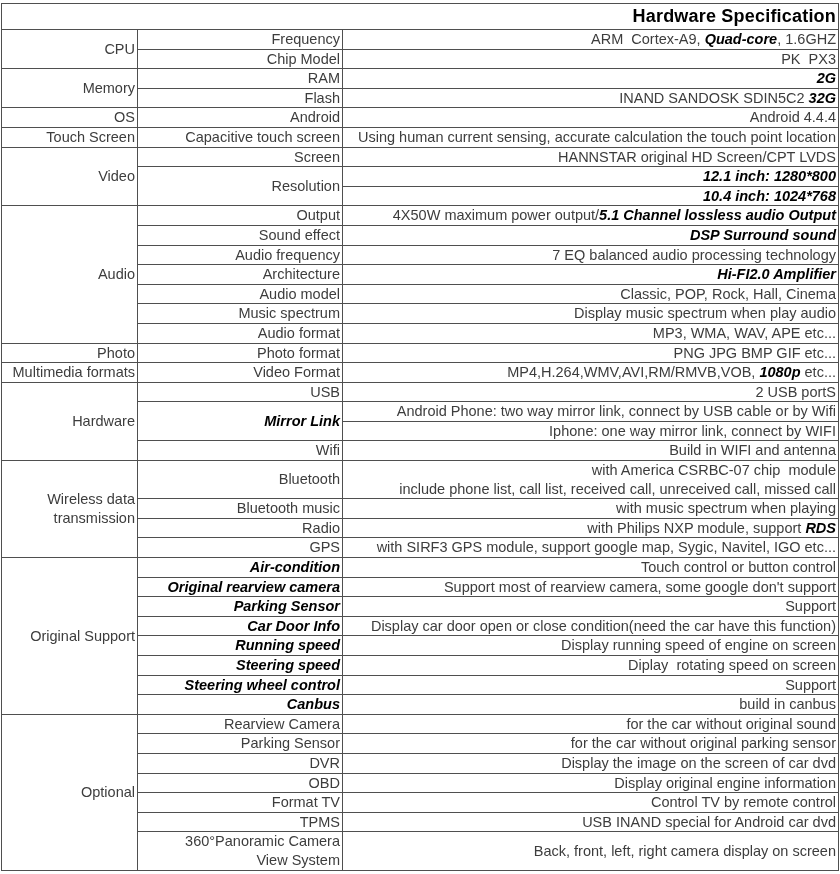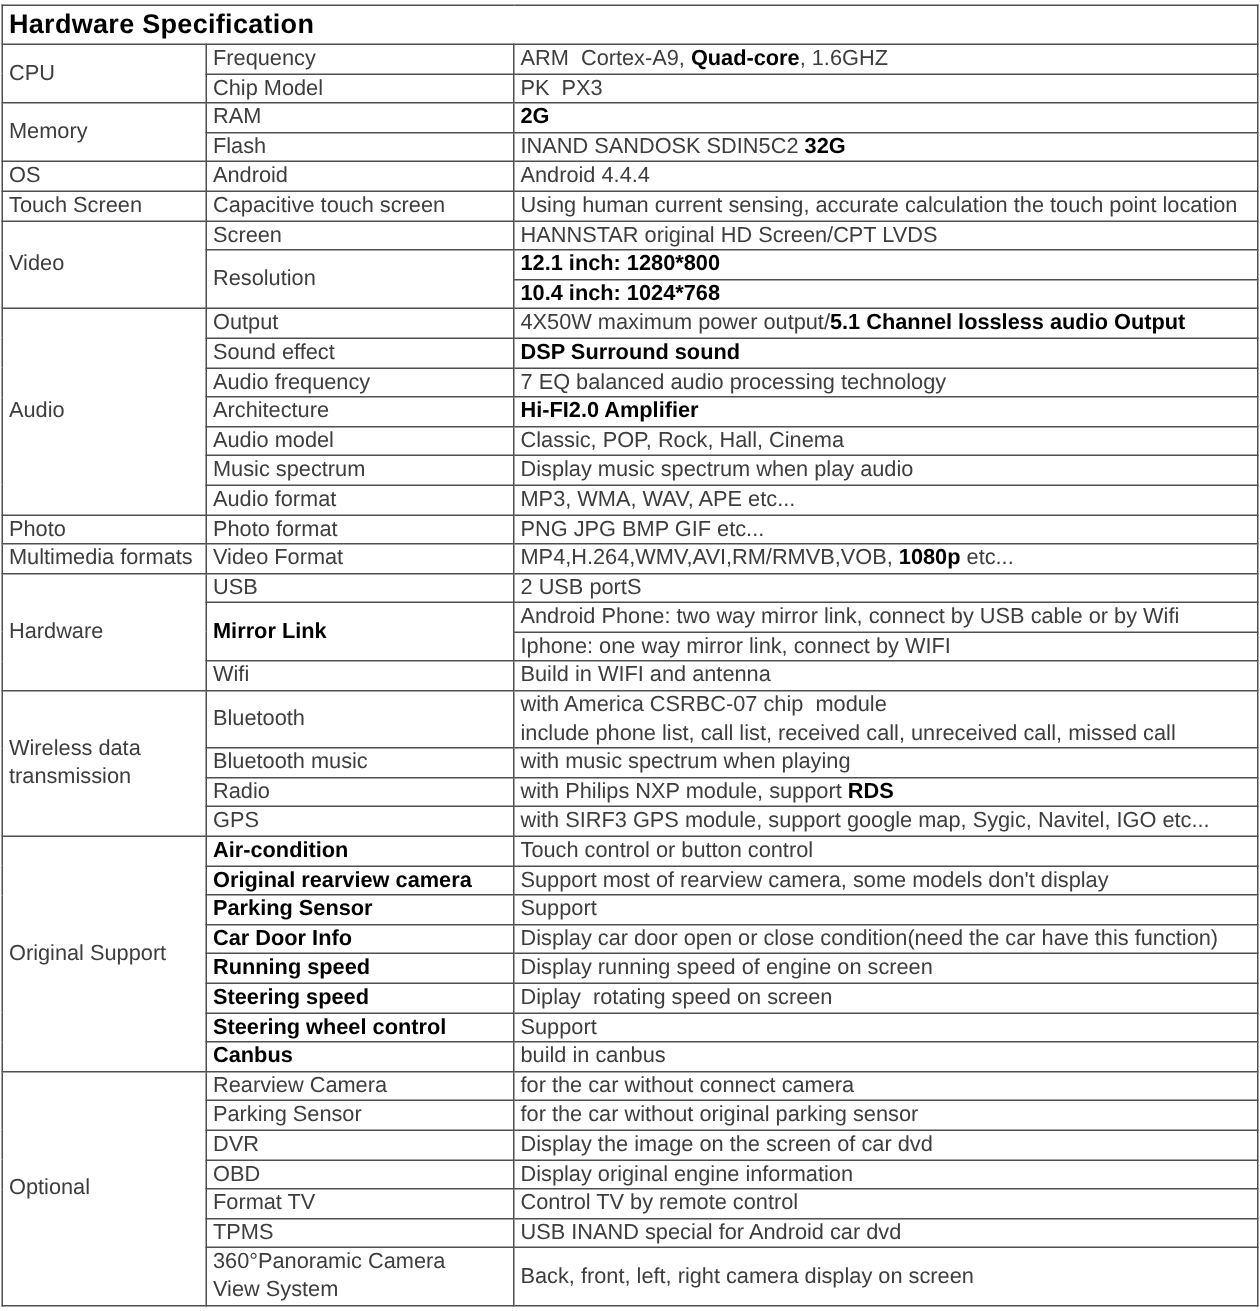--- a/index.html
+++ b/index.html
@@ -5,29 +5,30 @@
   html, body { margin: 0; padding: 0; background: #ffffff; }
   body { width: 840px; font-family: "Liberation Sans", sans-serif; }
   .wrap { padding: 3px 0 2px 1px; }
   table.spec {
     border-collapse: collapse;
     width: 838px;
     table-layout: fixed;
     font-size: 14.5px;
     color: #3d3d3d;
     background: #ffffff;
+    text-align: right;
   }
   table.spec td {
     border: 1px solid #4f4f4f;
     padding: 0 2px 0 4px;
     vertical-align: middle;
     overflow: hidden;
   }
   .line { line-height: 18.6px; white-space: pre; }
-  .b, .b span { font-weight: bold; color: #000000; }
+  .b, .b span { font-weight: bold; color: #000000; font-style: italic; }
   td.title-cell {
     font-size: 18px;
     font-weight: bold;
     color: #000000;
     height: 25px;
     padding: 1px 4px;
     letter-spacing: 0.2px;
   }
 </style>
 </head>
@@ -287,21 +288,21 @@
           </td>
           <td>
             <div class="line"><span>Touch control or button control</span></div>
           </td>
         </tr>
         <tr>
           <td rowspan="1" class="b">
             <div class="line"><span>Original rearview camera</span></div>
           </td>
           <td>
-            <div class="line"><span>Support most of rearview camera, some models don't display</span></div>
+            <div class="line"><span>Support most of rearview camera, some google don't support</span></div>
           </td>
         </tr>
         <tr>
           <td rowspan="1" class="b">
             <div class="line"><span>Parking Sensor</span></div>
           </td>
           <td>
             <div class="line"><span>Support</span></div>
           </td>
         </tr>
@@ -346,21 +347,21 @@
           </td>
         </tr>
         <tr>
           <td rowspan="7">
             <div class="line"><span>Optional</span></div>
           </td>
           <td rowspan="1">
             <div class="line"><span>Rearview Camera</span></div>
           </td>
           <td>
-            <div class="line"><span>for the car without connect camera</span></div>
+            <div class="line"><span>for the car without original sound</span></div>
           </td>
         </tr>
         <tr>
           <td rowspan="1">
             <div class="line"><span>Parking Sensor</span></div>
           </td>
           <td>
             <div class="line"><span>for the car without original parking sensor</span></div>
           </td>
         </tr>

